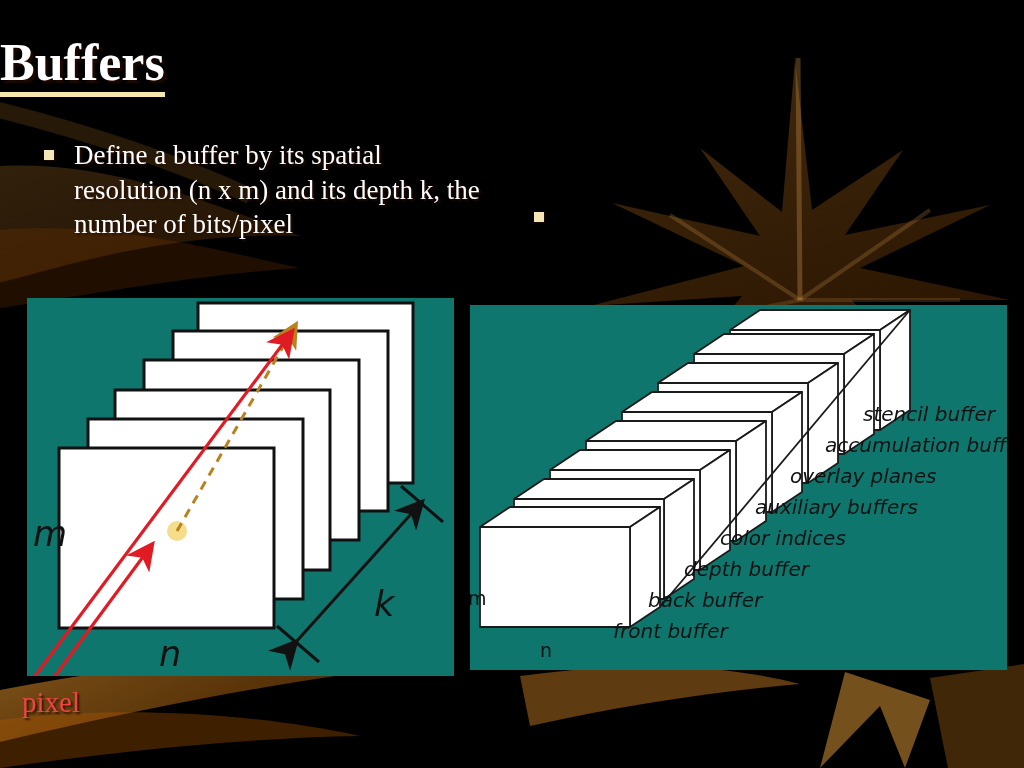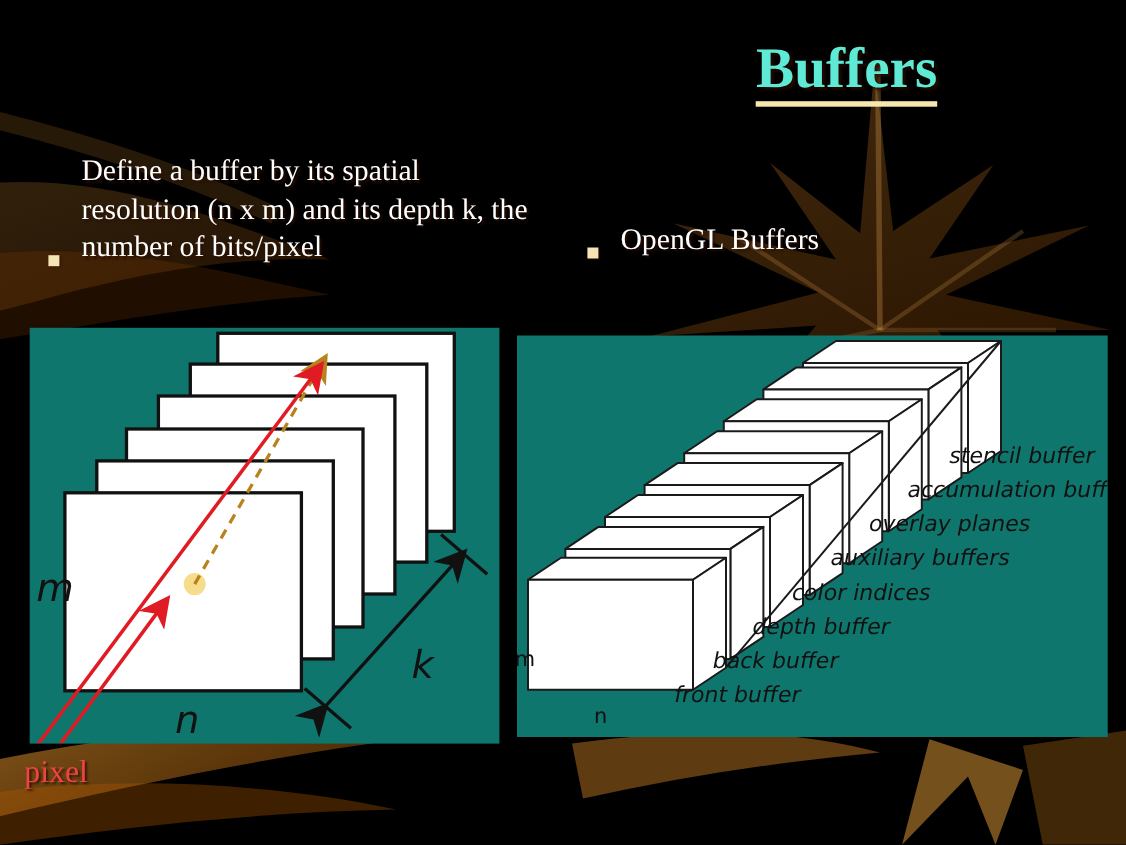--- a/index.html
+++ b/index.html
@@ -35,39 +35,39 @@
     pointer-events: none;
   }
   .bg-art svg { display: block; width: 1024px; height: 768px; }
 
   
   #title {
     position: absolute;
     left: 0;
     top: 36px;
     width: 852px;
-    text-align: right;
+    text-align: left;
     font-size: 52px;
     font-weight: bold;
     line-height: 1.05;
-    color: #5eead4;
+    color: #ffffff;
     text-shadow: 3px 3px 2px rgba(40,12,0,.75);
     letter-spacing: 0px;
   }
   #title .u {
     display: inline-block;
     border-bottom: 5px solid #f7e7ae;
     padding-bottom: 1px;
   }
 
   
   .bullet {
     position: absolute;
     display: flex;
-    align-items: flex-end;
+    align-items: flex-start;
     color: #ffffff;
     text-shadow: 2px 2px 2px rgba(45,14,0,.85);
   }
   .bullet .marker {
     flex: 0 0 auto;
     width: 10px;
     height: 10px;
     background: #f4e4b6;
     margin-right: 20px;
     box-shadow: 1px 1px 1px rgba(45,14,0,.6);
@@ -157,21 +157,20 @@
     <span class="u">Buffers</span>
   </div>
 
   <div class="bullet" id="bullet-left">
     <span class="marker"></span>
     <span class="btext">Define a buffer by its spatial resolution (n x m) and its depth k, the number of bits/pixel</span>
   </div>
 
   <div class="bullet" id="bullet-right">
     <span class="marker"></span>
-    <span class="btext">OpenGL Buffers</span>
   </div>
 
   <div class="pic" id="pic-left">
     <svg width="427" height="378" viewBox="0 0 427 378" xmlns="http://www.w3.org/2000/svg">
       <defs>
         <marker id="redArrow" markerWidth="9" markerHeight="9" refX="7" refY="4.5" orient="auto" markerUnits="strokeWidth">
           <path d="M0 0 L9 4.5 L0 9 L2.4 4.5 Z" fill="#e01b24"></path>
         </marker>
         <marker id="tanArrow" markerWidth="9" markerHeight="9" refX="7" refY="4.5" orient="auto" markerUnits="strokeWidth">
           <path d="M0 0 L9 4.5 L0 9 L2.4 4.5 Z" fill="#b8821d"></path>

